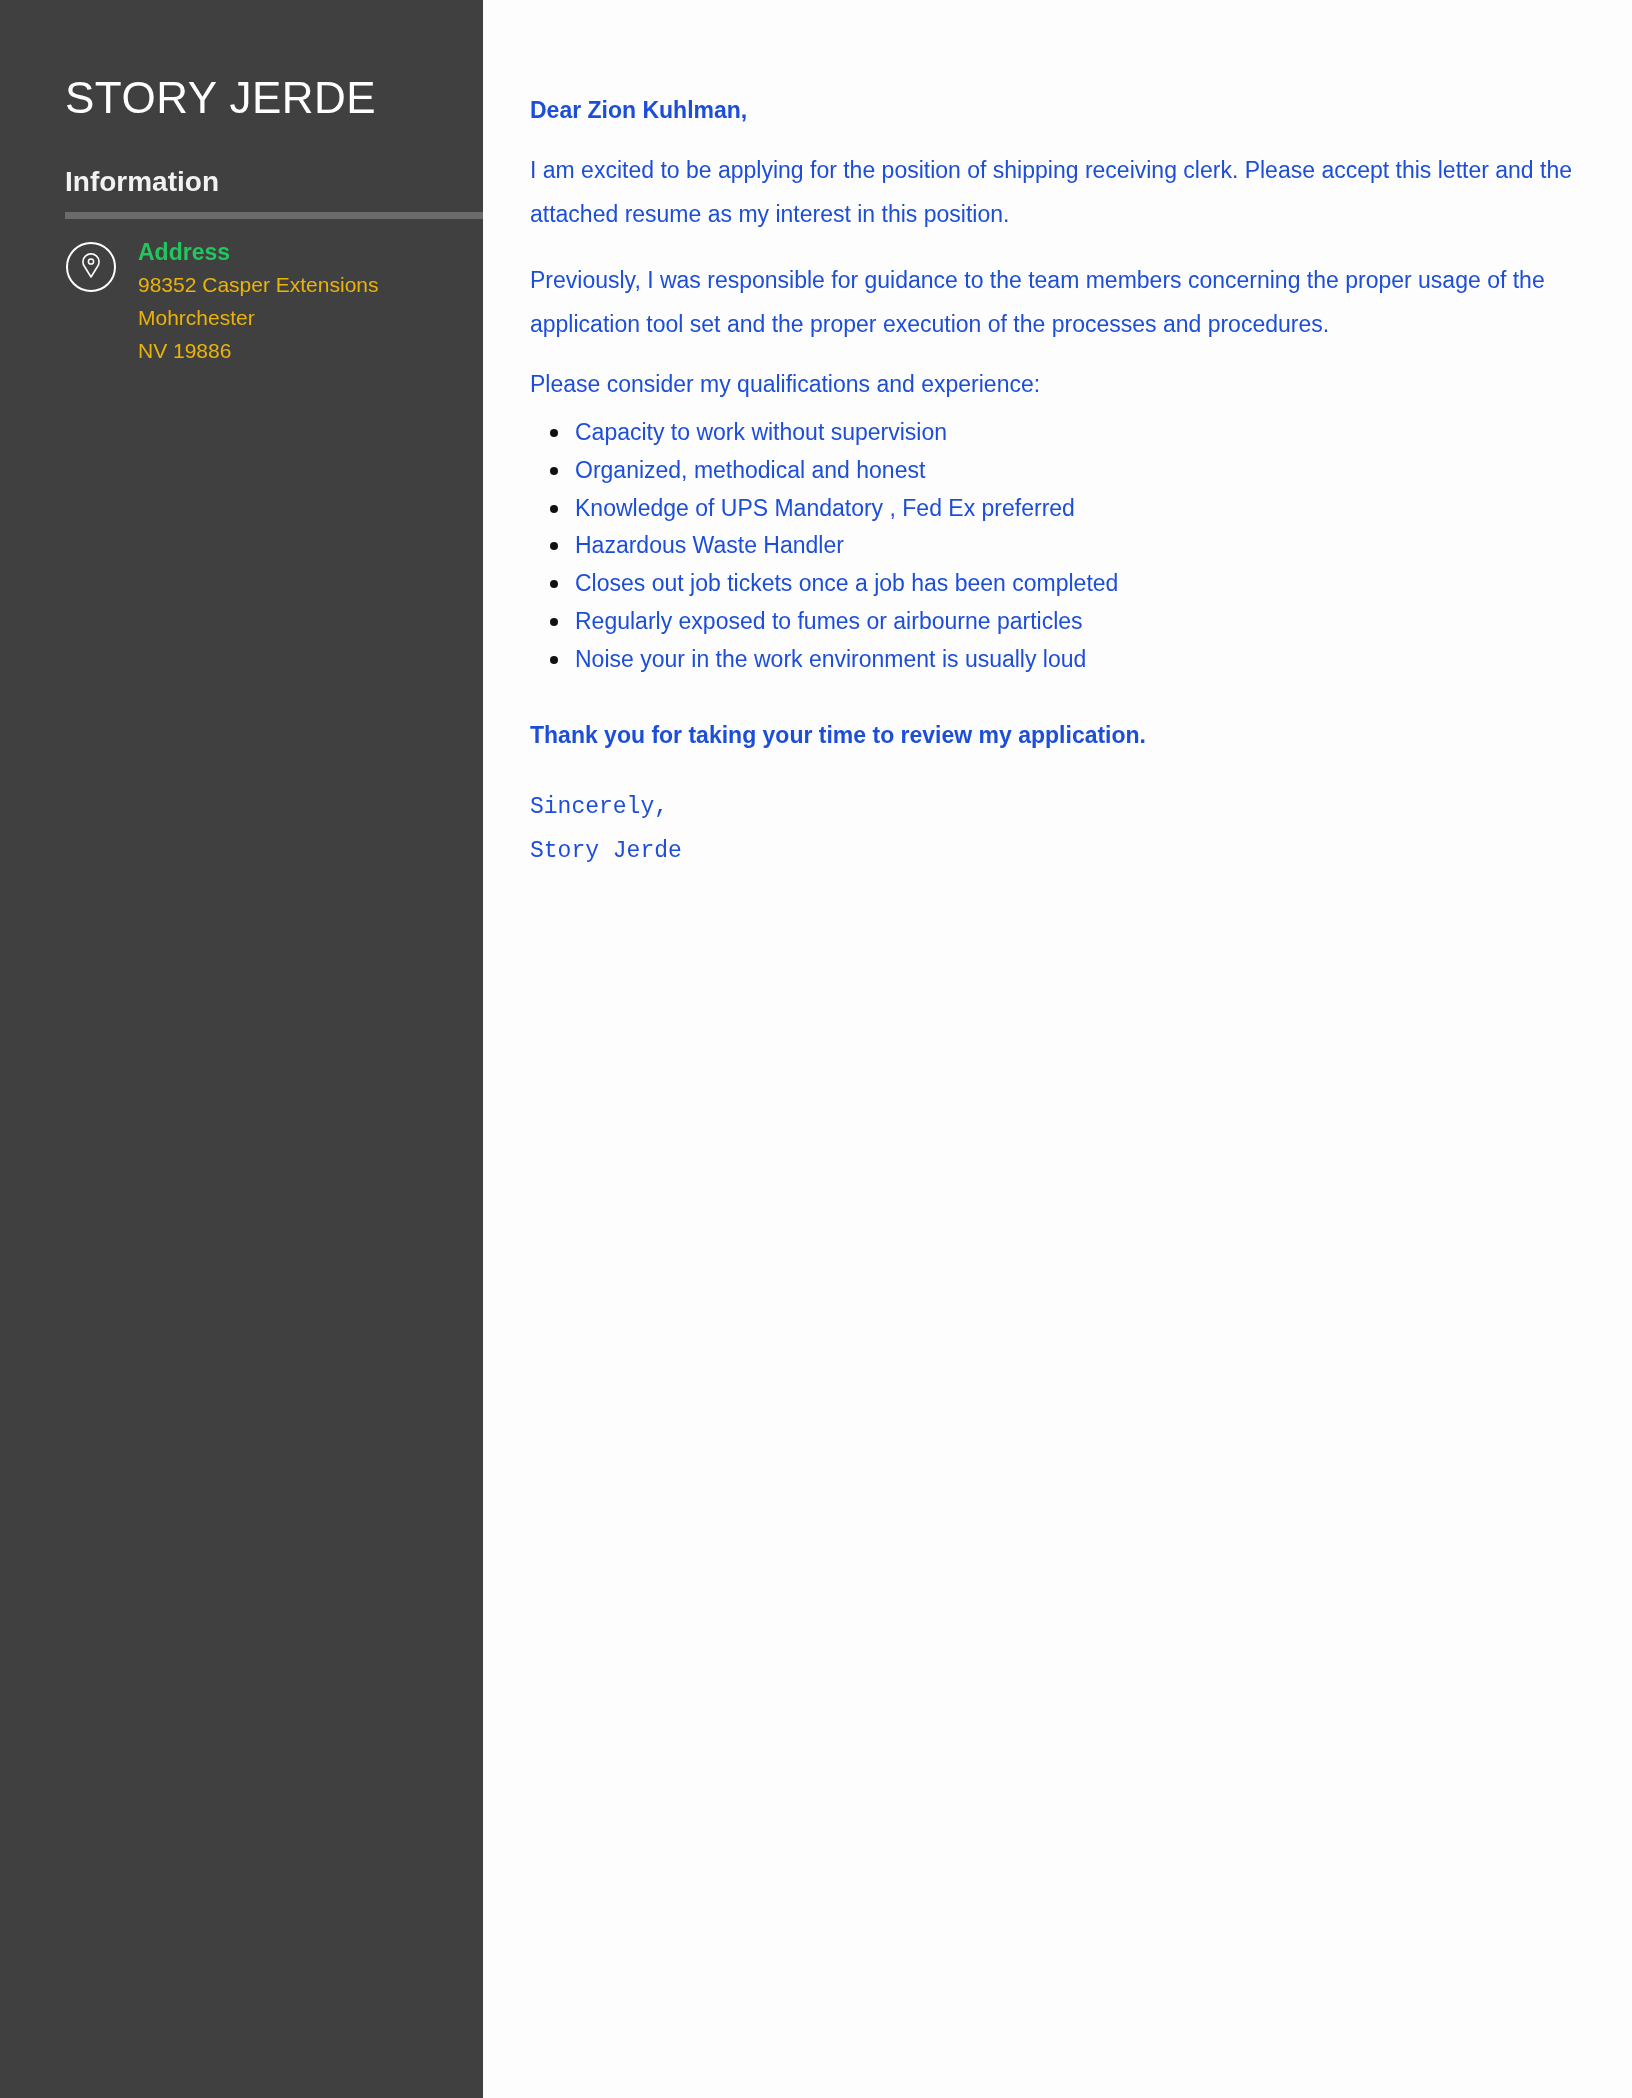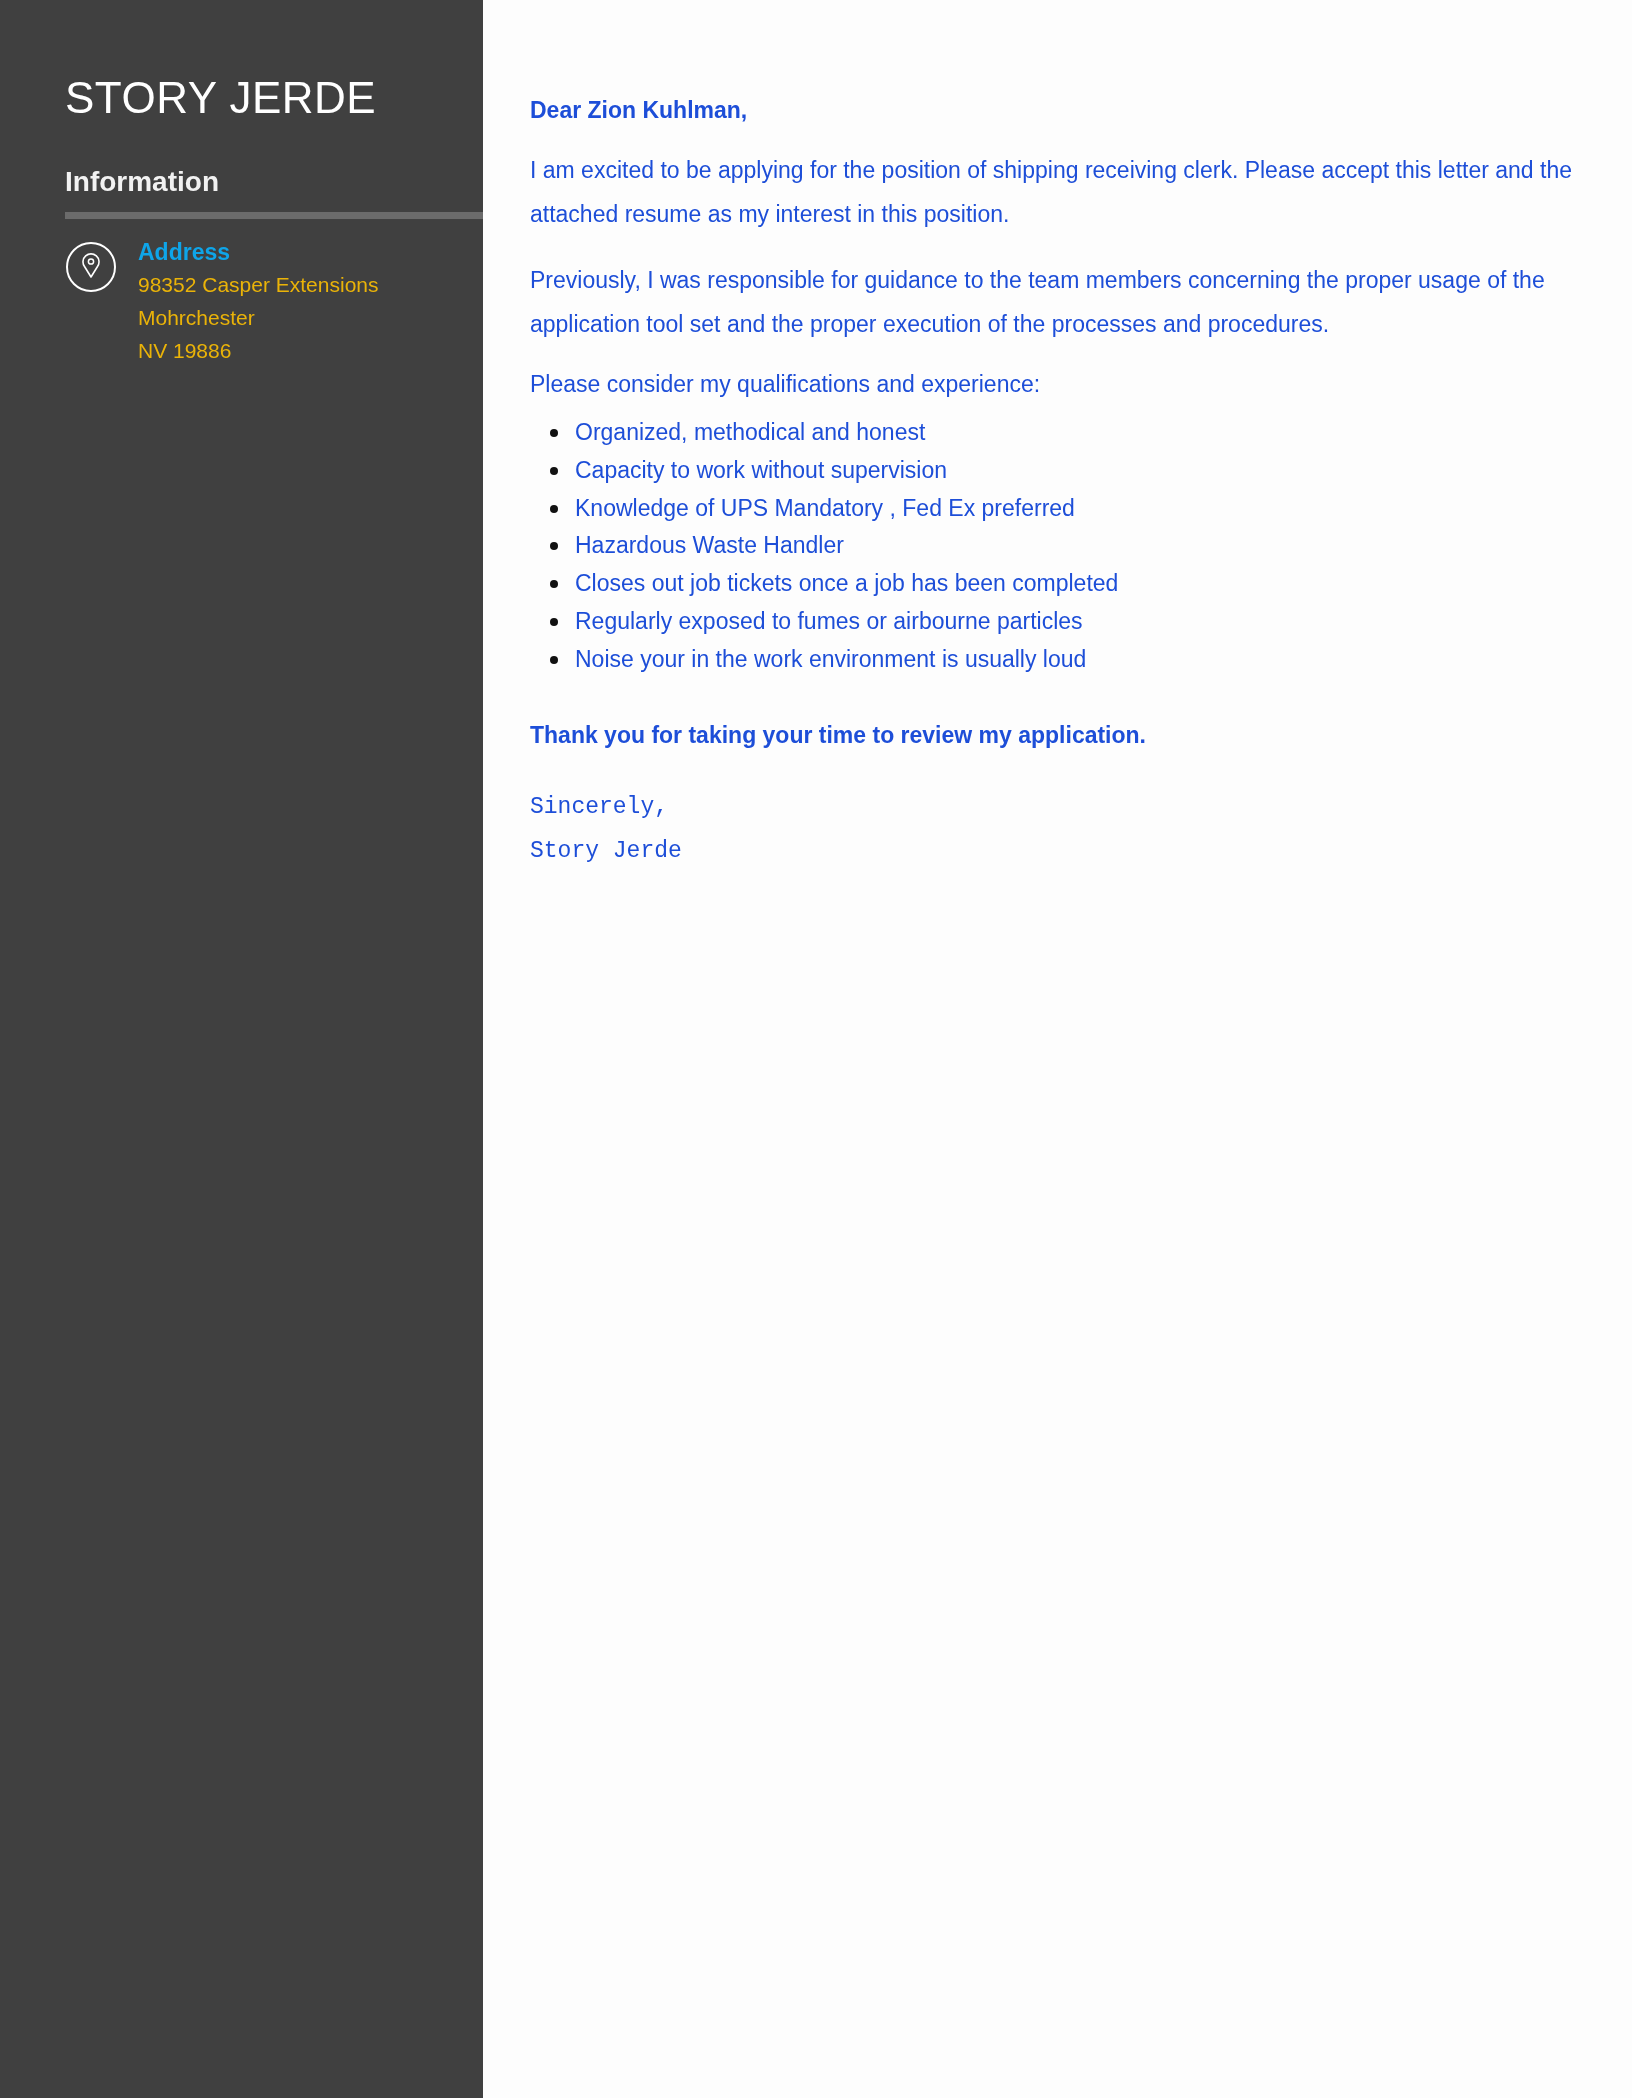--- a/index.html
+++ b/index.html
@@ -46,21 +46,21 @@
       left: 65px; top: 241px;
       width: 52px; height: 52px;
     }
     .addr-block {
       position: absolute;
       left: 138px; top: 236px;
     }
     .addr-label {
       font-size: 23px;
       font-weight: bold;
-      color: #0ea5e9;
+      color: #22c55e;
       line-height: 32px;
       white-space: nowrap;
     }
     .addr-line {
       font-size: 21px;
       color: #eab308;
       line-height: 33px;
       white-space: nowrap;
     }
     .main {
@@ -135,22 +135,22 @@
   </div>
 </aside>
 
 <main class="main">
   <p class="greeting">Dear Zion Kuhlman,</p>
   <p class="para">I am excited to be applying for the position of shipping receiving clerk. Please accept this letter and the attached resume as my interest in this position.</p>
   <p class="para">Previously, I was responsible for guidance to the team members concerning the proper usage of the application tool set and the proper execution of the processes and procedures.</p>
   <p class="intro-list-label">Please consider my qualifications and experience:</p>
 
   <ul class="bullets">
+    <li><span class="bullet-dot"></span><span>Capacity to work without supervision</span></li>
     <li><span class="bullet-dot"></span><span>Organized, methodical and honest</span></li>
-    <li><span class="bullet-dot"></span><span>Capacity to work without supervision</span></li>
     <li><span class="bullet-dot"></span><span>Knowledge of UPS Mandatory , Fed Ex preferred</span></li>
     <li><span class="bullet-dot"></span><span>Hazardous Waste Handler</span></li>
     <li><span class="bullet-dot"></span><span>Closes out job tickets once a job has been completed</span></li>
     <li><span class="bullet-dot"></span><span>Regularly exposed to fumes or airbourne particles</span></li>
     <li><span class="bullet-dot"></span><span>Noise your in the work environment is usually loud</span></li>
   </ul>
 
   <p class="thanks">Thank you for taking your time to review my application.</p>
   <p class="closing">Sincerely,</p>
   <p class="signature">Story Jerde</p>

